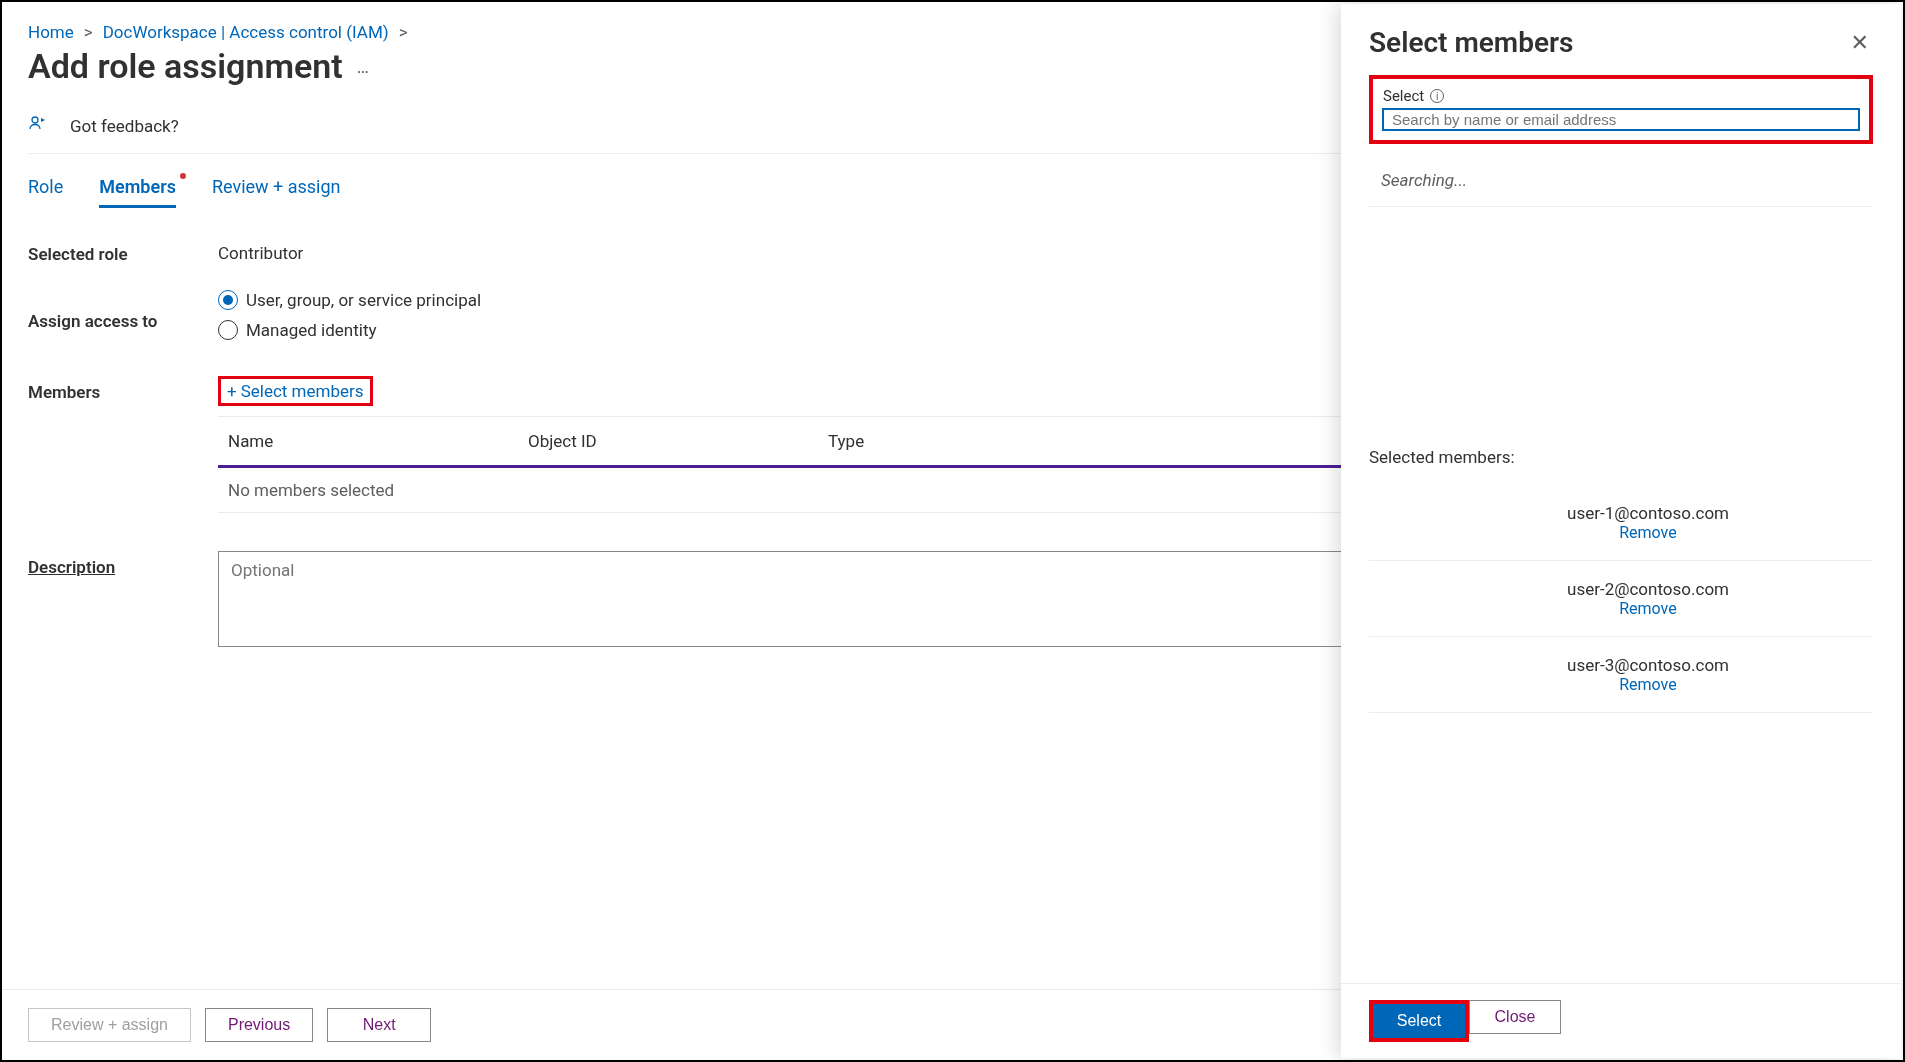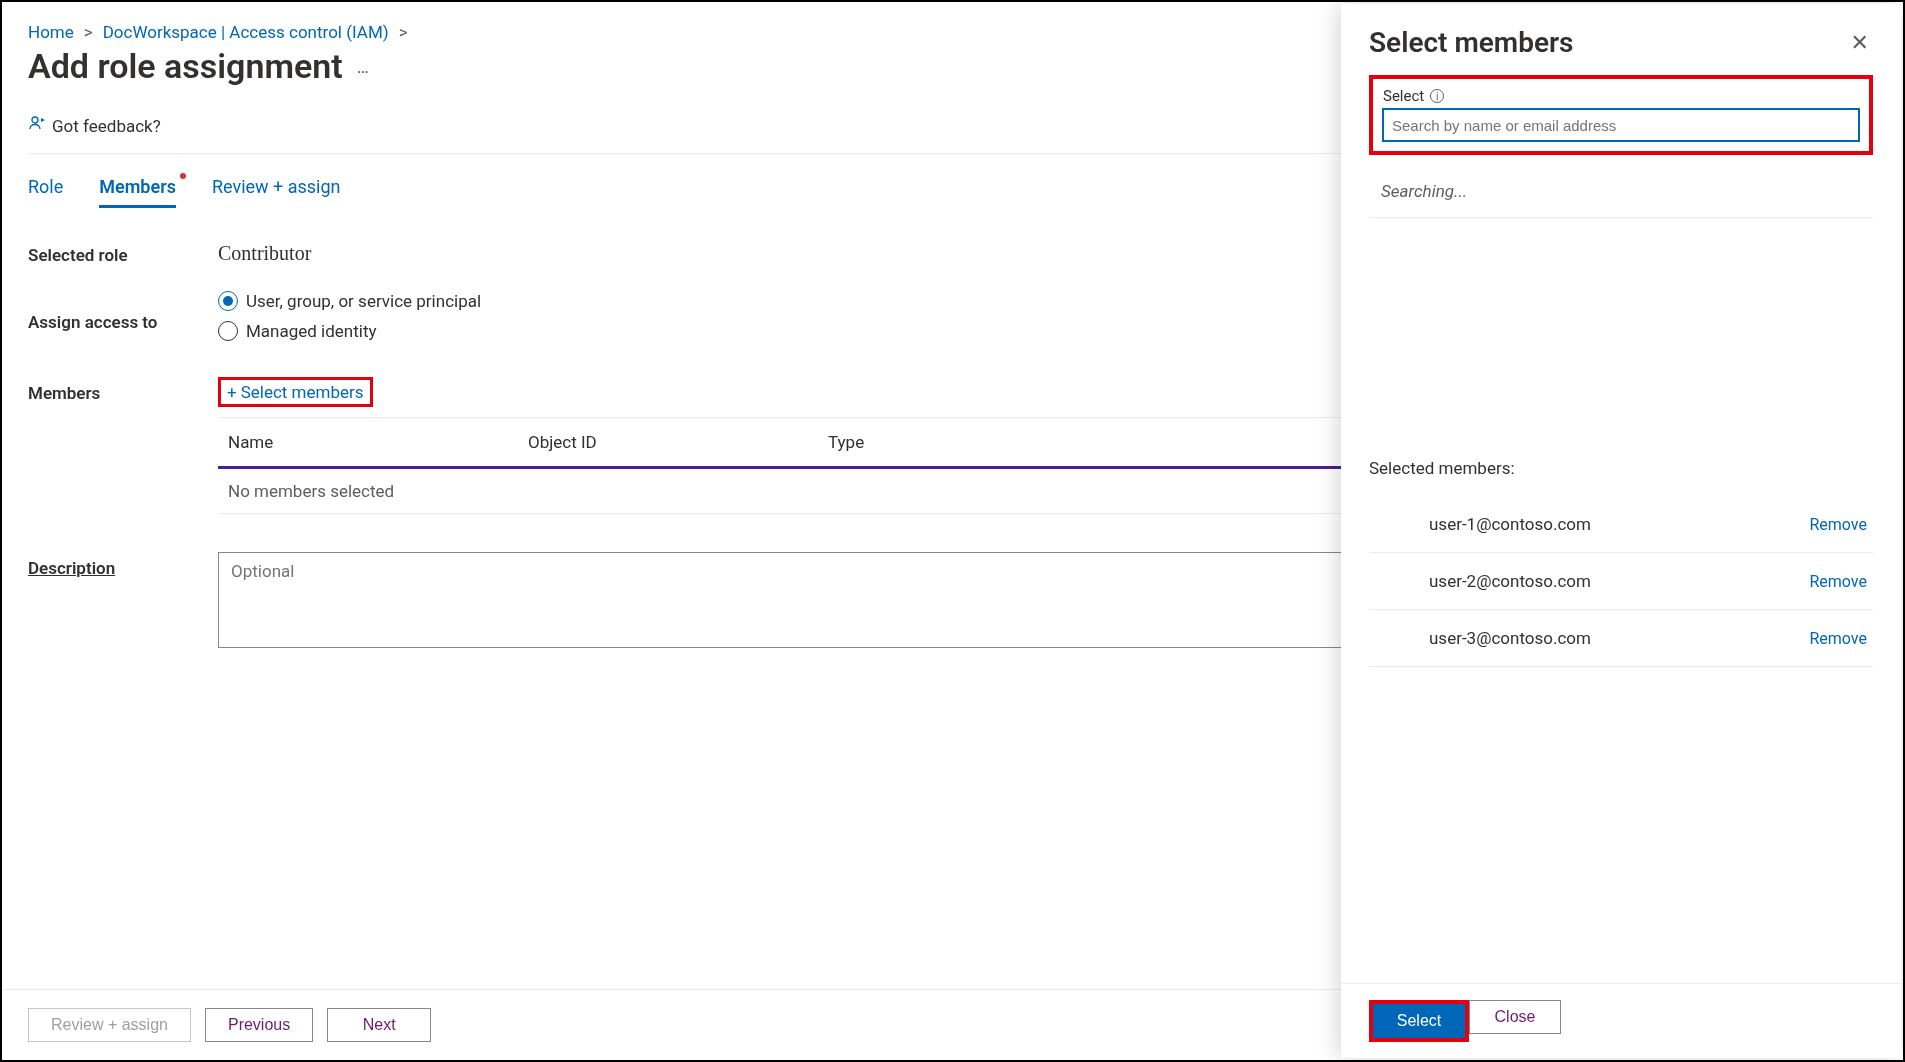--- a/index.html
+++ b/index.html
@@ -26,41 +26,41 @@
     display: flex;
     align-items: center;
     gap: 10px;
   }
   .breadcrumb a { color: #0067b8; text-decoration: none; }
   .breadcrumb .sep { color: #605e5c; }
   .page-title-row { display: flex; align-items: center; gap: 14px; margin-bottom: 28px; }
   .page-title { font-size: 34px; font-weight: 600; color: #323130; }
   .ellipsis { color: #605e5c; font-size: 18px; letter-spacing: 2px; cursor: pointer; }
   .feedback-row {
-    display: flex; align-items: center; gap: 4px;
+    display: flex; align-items: center; gap: 22px;
     padding-bottom: 16px;
     border-bottom: 1px solid #edebe9;
     margin-bottom: 0;
   }
   .feedback-icon { color: #0067b8; }
   .feedback-text { color: #323130; font-size: 17px; }
   .tabs {
     display: flex; gap: 36px;
     padding: 22px 0 8px 0;
   }
   .tab { font-size: 18px; color: #0067b8; cursor: pointer; position: relative; padding-bottom: 8px; }
   .tab.active { font-weight: 600; border-bottom: 3px solid #0067b8; }
   .tab .dot {
     position: absolute; top: -3px; right: -10px;
     width: 6px; height: 6px; border-radius: 50%; background: #d13438;
   }
   .form-area { margin-top: 26px; }
   .form-row { display: flex; align-items: center; margin-bottom: 26px; }
   .form-label { width: 190px; font-size: 17px; font-weight: 600; color: #323130; padding-top: 2px; }
-  .form-value { font-size: 20px; color: #323130; font-family: Liberation Serif, serif; }
+  .form-value { font-size: 17px; color: #323130; }
   .radio-group label { display: flex; align-items: center; gap: 8px; margin-bottom: 10px; font-size: 17px; cursor: pointer; }
   .radio {
     width: 20px; height: 20px; border: 1px solid #323130; border-radius: 50%; display: inline-flex; align-items: center; justify-content: center;
   }
   .radio.checked { border-color: #0067b8; }
   .radio.checked::after { content: ""; width: 10px; height: 10px; background: #0067b8; border-radius: 50%; }
   .select-members-wrap { display: inline-block; border: 3px solid #e3000f; padding: 2px 6px; }
   .select-members-link { color: #0067b8; font-size: 17px; cursor: pointer; display: inline-flex; align-items: center; gap: 4px; }
   .members-table {
     margin-left: 190px; margin-top: 10px; border-top: 1px solid #edebe9; border-bottom: 1px solid #edebe9;
@@ -100,28 +100,28 @@
   .panel-title { font-size: 28px; font-weight: 600; color: #323130; }
   .close-x { font-size: 22px; color: #605e5c; cursor: pointer; padding: 4px; }
   .panel-body { padding: 4px 28px 0 28px; flex: 1; overflow: auto; }
   .search-block { border: 4px solid #e3000f; padding: 8px 10px 10px 10px; margin-bottom: 16px; }
   .search-label { font-size: 15px; color: #323130; display: flex; align-items: center; gap: 6px; margin-bottom: 4px; }
   .info-icon {
     width: 14px; height: 14px; border: 1px solid #605e5c; border-radius: 50%;
     display: inline-flex; align-items: center; justify-content: center; font-size: 10px; color: #605e5c;
   }
   .search-input {
-    width: 100%; height: 32px; border: 1px solid #0067b8; outline: 2px solid #0067b8; outline-offset: -1px;
+    width: 100%; height: 21px; border: 1px solid #0067b8; outline: 2px solid #0067b8; outline-offset: -1px;
     padding: 3px 8px; font-size: 15px;
   }
   .searching { font-size: 17px; color: #605e5c; padding: 10px 12px 16px 12px; border-bottom: 1px solid #edebe9; font-style: italic; }
   .selected-label { font-size: 17px; color: #323130; margin: 240px 0 18px 0; }
   .member-row {
-    display: flex; justify-content: space-between; align-items: center;
-    padding: 18px 6px 18px 60px; border-bottom: 1px solid #edebe9;
+    display: flex; justify-content: flex-end; align-items: center;
+    padding: 18px 6px 18px 60px; border-bottom: 1px solid #edebe9; flex-direction: column;
   }
   .member-email { font-size: 17px; color: #323130; }
   .remove-link { color: #0067b8; font-size: 16px; cursor: pointer; }
   .panel-footer {
     border-top: 1px solid #edebe9;
     padding: 16px 28px;
     display: flex; gap: 0;
   }
   .select-btn-wrap { border: 4px solid #e3000f; display: inline-block; }
   .panel-footer .btn { min-width: 92px; }

